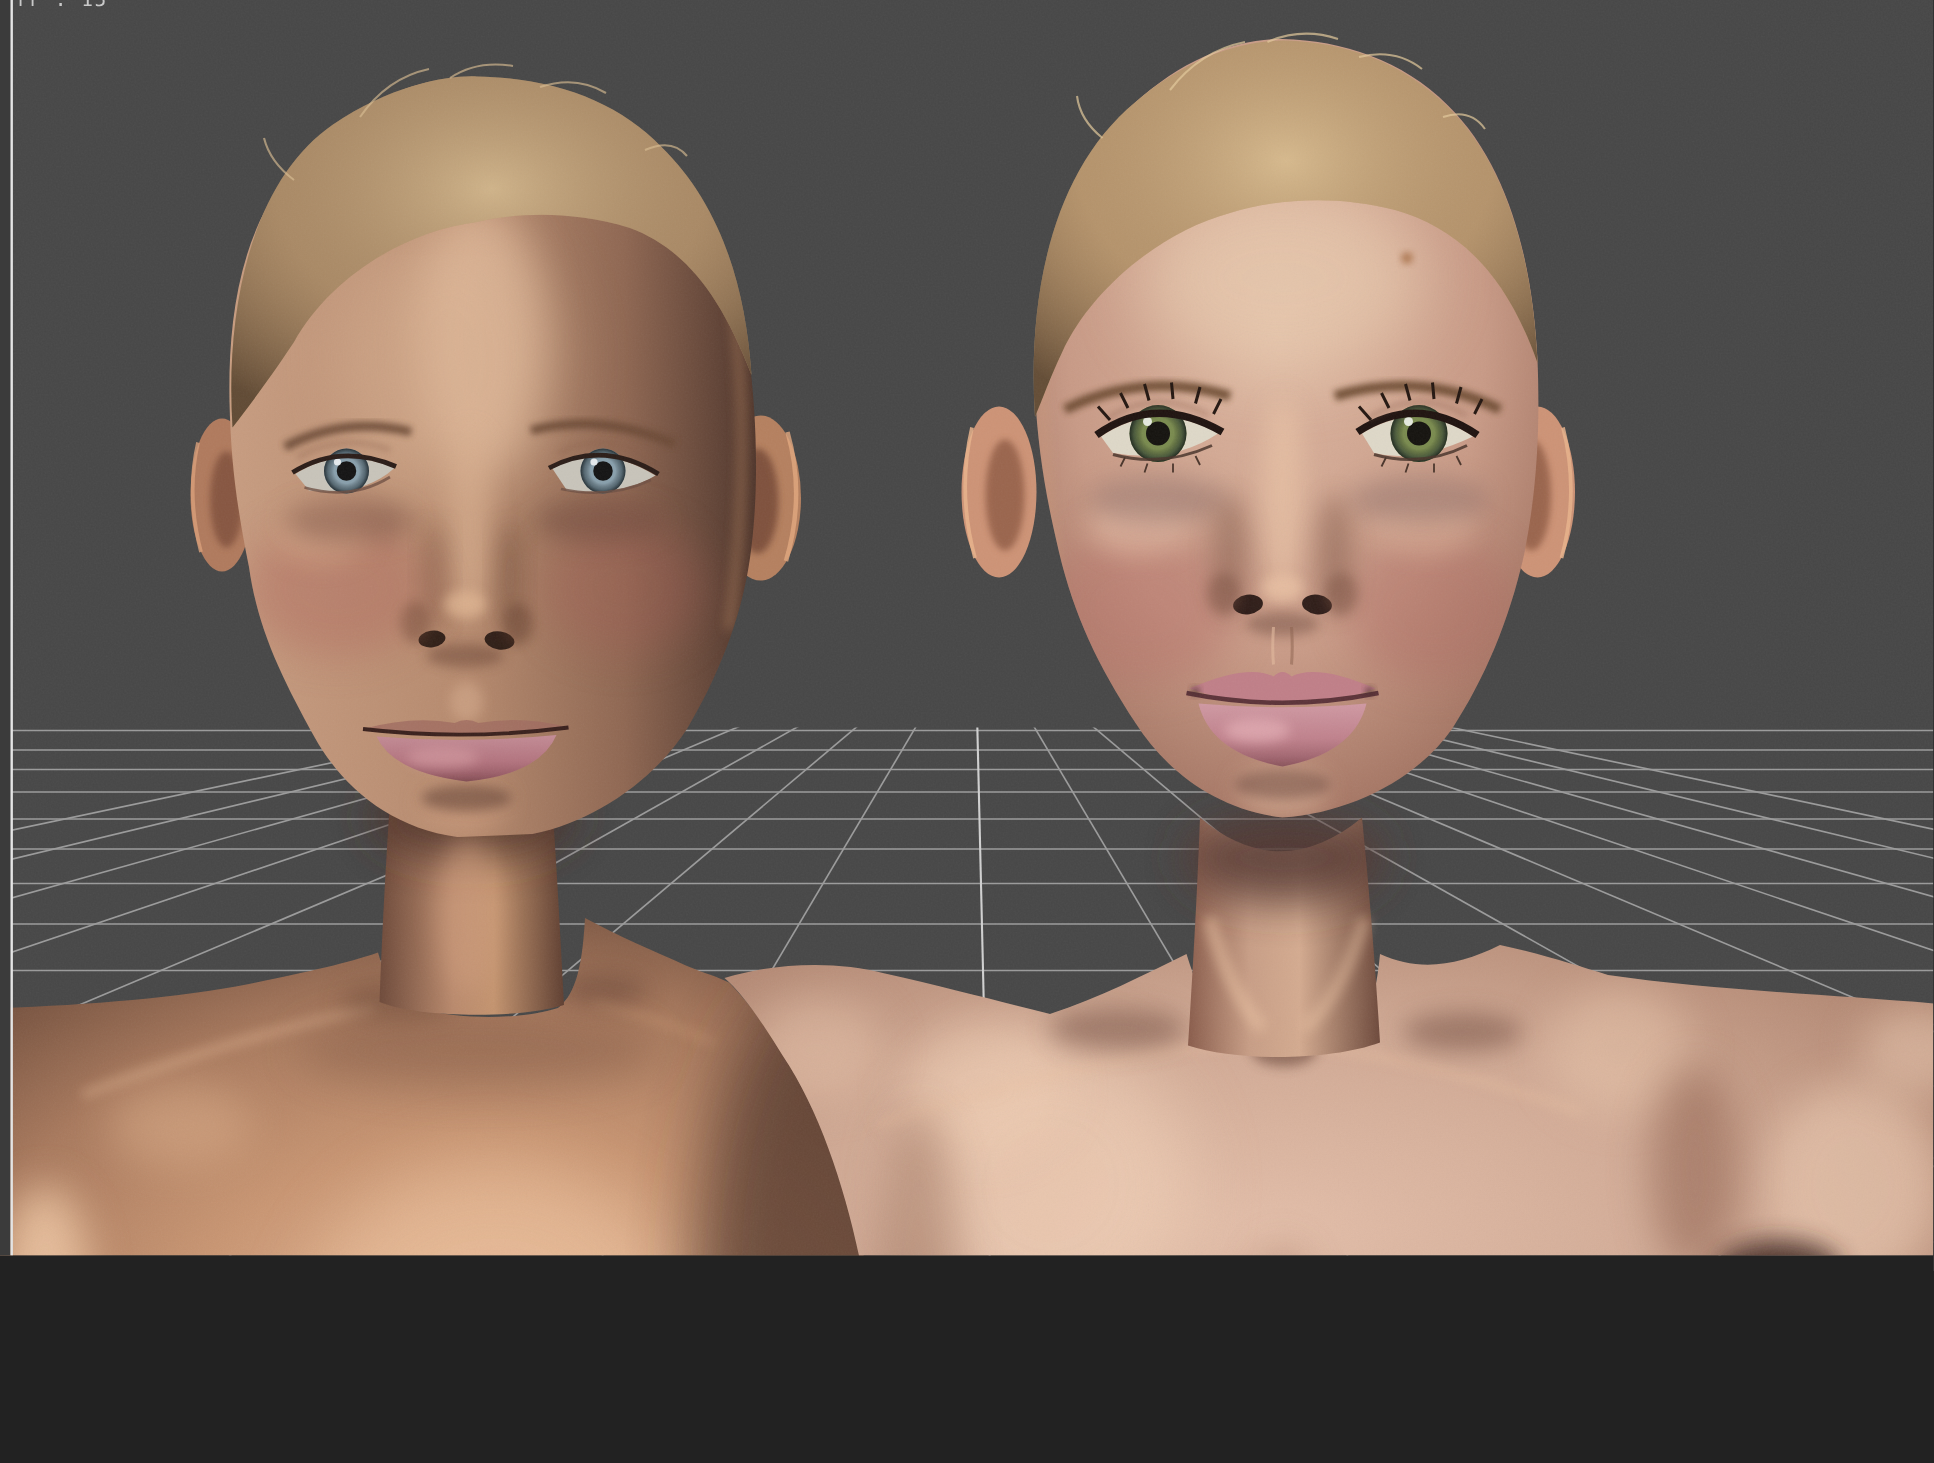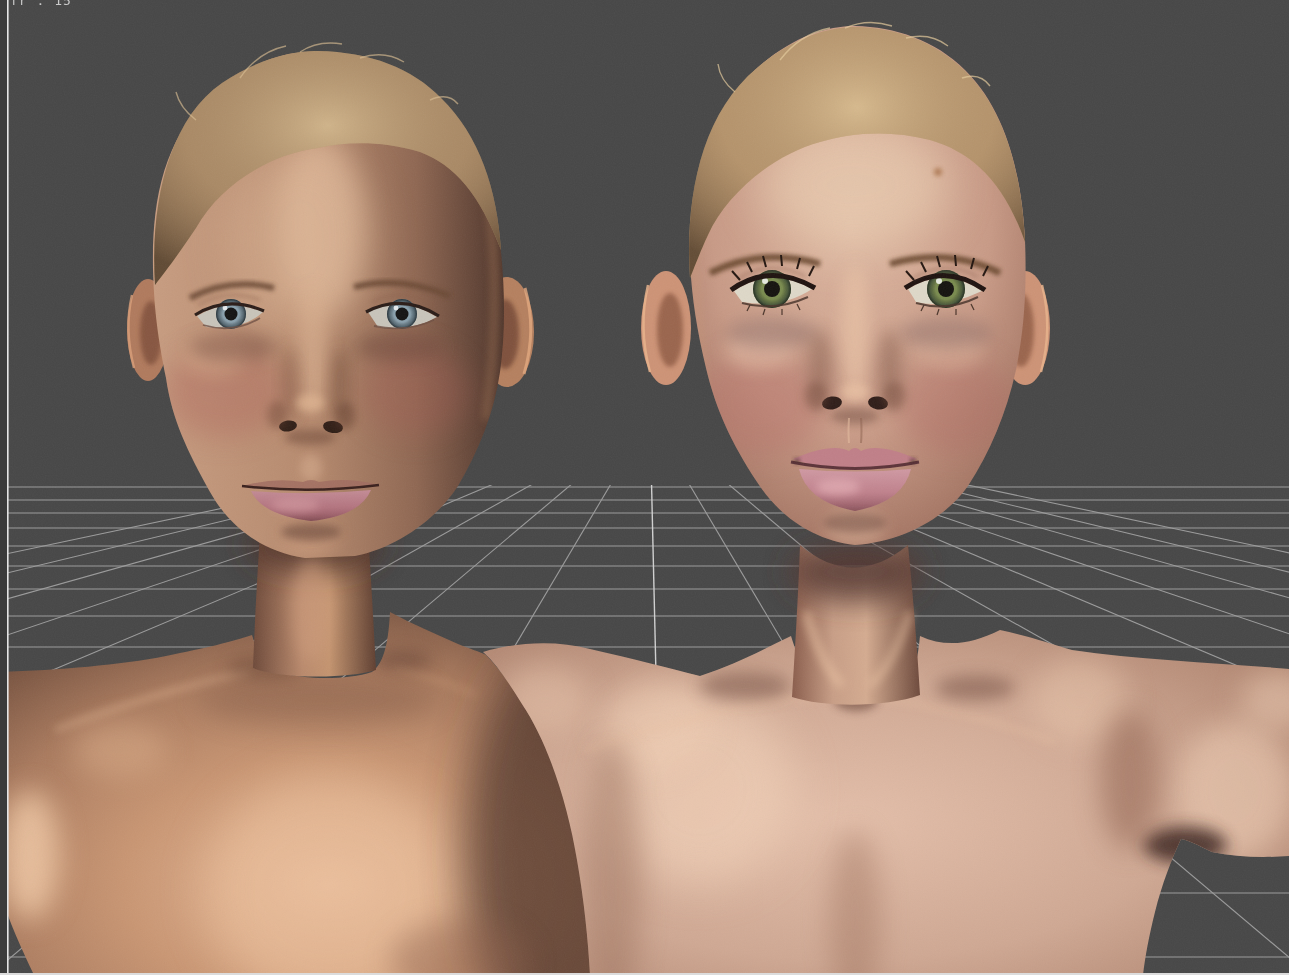--- a/index.html
+++ b/index.html
@@ -1,18 +1,18 @@
 <!DOCTYPE html>
 <html style="--bg: #474747; --edge: #e4e4e4; --bottomline: #dcdcdc; --grid-line: #9b9b9b; --grid-center: #d0d0d0; --left-figure-eye: #8fa7b4; --left-figure-lip: #bb7c87; --left-figure-hair: #b4946e; --right-figure-eye: #7f9152; --right-figure-lip: #c98b96; --right-figure-hair: #c3a176;"><head>
 <meta charset="utf-8">
 <style>
   html,body { margin:0; padding:0; background:#222; }
   .viewport {
     position:relative;
-    width:1289px; height:975px;
+    width:1289px; height:837px;
     overflow:hidden;
     background: var(--bg, #474747);
     font-family: "Liberation Sans", sans-serif;
   }
   .frame-label {
     position:absolute; left:10px; top:-7px;
     font-family:"DejaVu Sans Mono", monospace;
     font-size:13px; letter-spacing:1px;
     color:#c9c9c9; user-select:none; z-index:5;
   }

